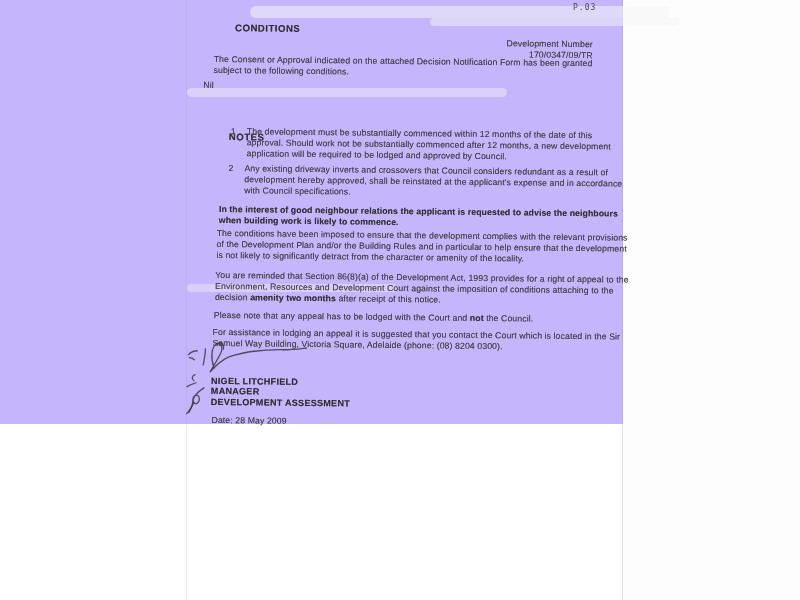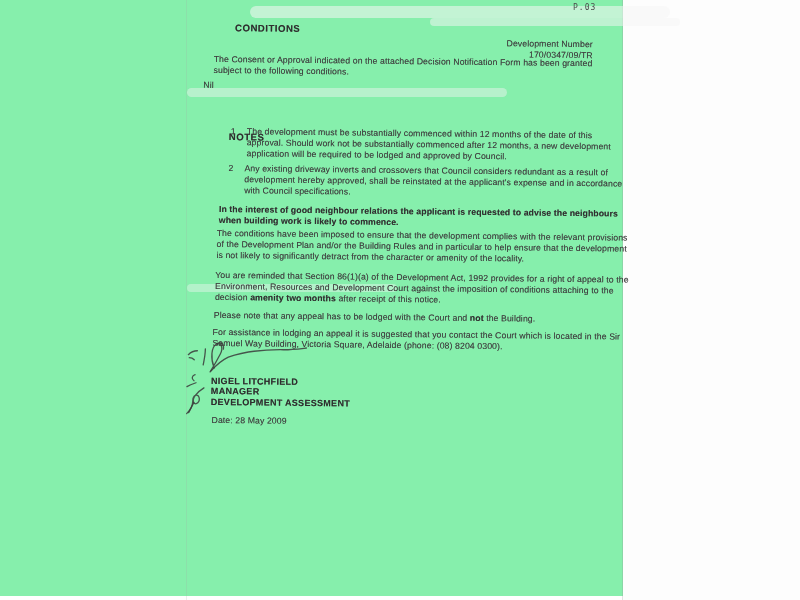--- a/index.html
+++ b/index.html
@@ -4,22 +4,22 @@
 <style>
   html, body {
     margin: 0; padding: 0;
     width: 800px; height: 600px;
     background: #ffffff;
     overflow: hidden;
     font-family: "Liberation Sans", sans-serif;
   }
   #canvas {
     position: relative;
-    width: 800px; height: 596px;
-    background: #86efac;
+    width: 800px; height: 424px;
+    background: #c4b5fd;
     text-decoration: underline;
   }
   
   .edge-left {
     position: absolute; left: 186px; top: 0; width: 1px; height: 600px;
     background: rgba(165,165,165,0.20);
   }
   .edge-right {
     position: absolute; left: 622px; top: 0; width: 1px; height: 600px;
     background: rgba(150,150,150,0.28);
@@ -117,23 +117,23 @@
 
     <div class="abs note2 note">
       <div class="note-num">2</div>
       <div>Any existing driveway inverts and crossovers that Council considers redundant as a result of development hereby approved, shall be reinstated at the applicant's expense and in accordance with Council specifications.</div>
     </div>
 
     <div class="abs neighbour bold-par">In the interest of good neighbour relations the applicant is requested to advise the neighbours when building work is likely to commence.</div>
 
     <div class="abs purpose">The conditions have been imposed to ensure that the development complies with the relevant provisions of the Development Plan and/or the Building Rules and in particular to help ensure that the development is not likely to significantly detract from the character or amenity of the locality.</div>
 
-    <div class="abs appeal"><span>You are reminded that Section 86(1)(a) of the Development Act, 1992 provides for a right of appeal to the Environment, Resources and Development Court against the imposition of conditions attaching to the decision </span><span class="bold-par">amenity two months</span><span> after receipt of this notice.</span></div>
+    <div class="abs appeal"><span>You are reminded that Section 86(8)(a) of the Development Act, 1993 provides for a right of appeal to the Environment, Resources and Development Court against the imposition of conditions attaching to the decision </span><span class="bold-par">amenity two months</span><span> after receipt of this notice.</span></div>
 
-    <div class="abs please"><span>Please note that any appeal has to be lodged with the Court and </span><span class="bold-par">not</span><span> the Building.</span></div>
+    <div class="abs please"><span>Please note that any appeal has to be lodged with the Court and </span><span class="bold-par">not</span><span> the Council.</span></div>
 
     <div class="abs assist">For assistance in lodging an appeal it is suggested that you contact the Court which is located in the Sir Samuel Way Building, Victoria Square, Adelaide  (phone: (08) 8204 0300).</div>
 
     <svg class="abs sig-svg" width="135" height="52" viewBox="0 0 135 52">
       <path d="M15,12 C11,12 8,14 6,16"></path>
       <path d="M7,19 C9,19 11,20 12,21"></path>
       <path d="M23,10 C23,15 22,21 21,26"></path>
       <path d="M32,29 C28,19 29,8 34,5 C39,3 41,9 38,15 C35,21 31,28 28,33"></path>
       <path d="M34,5 C37,2 42,4 41,10"></path>
       <path d="M29,32 C34,26 40,21 46,18 C62,12 82,10 101,10 C109,10 116,9 124,8"></path>

